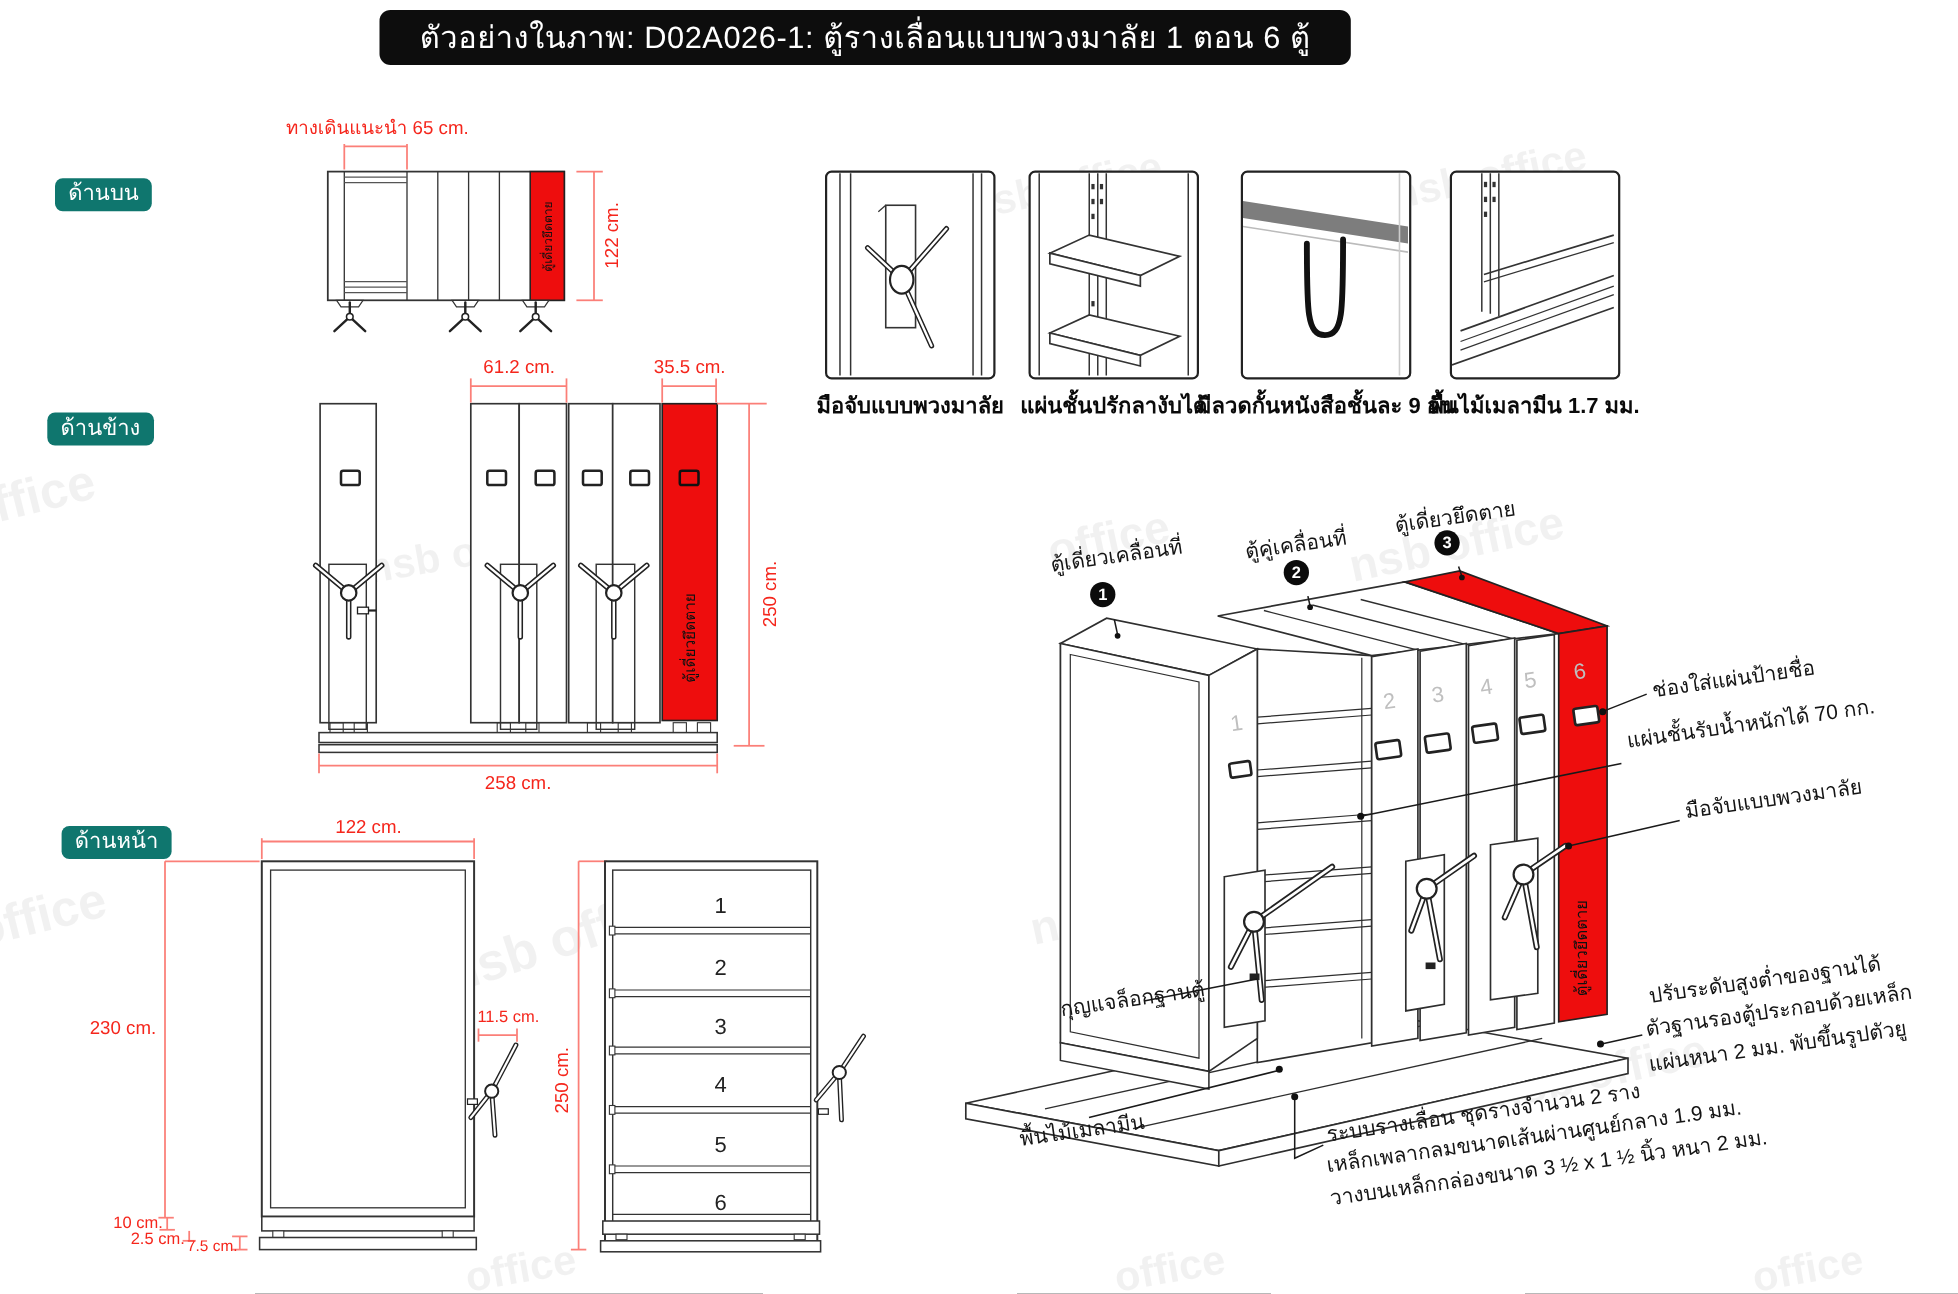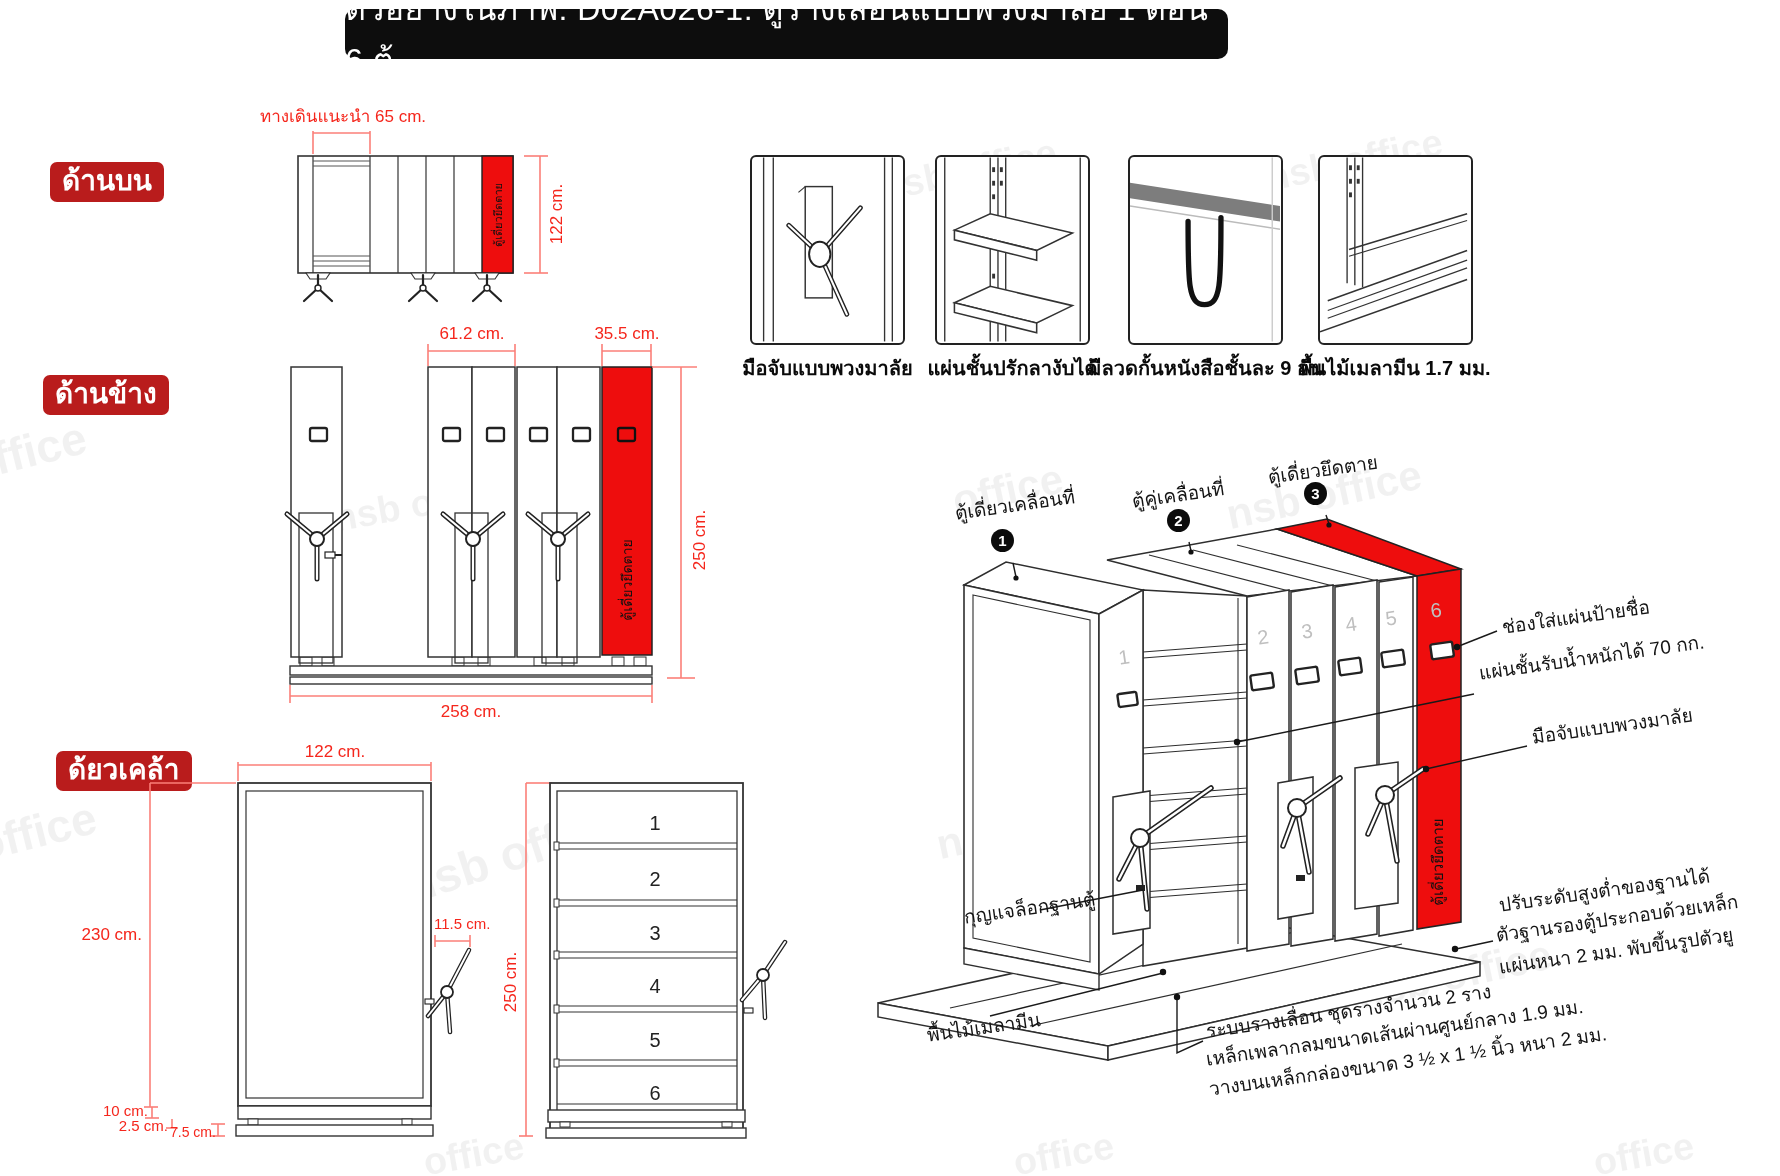--- a/index.html
+++ b/index.html
@@ -1,22 +1,22 @@
 <!DOCTYPE html>
 <html><head>
 <meta charset="utf-8">
 <style>
   html,body{margin:0;padding:0;background:#888;}
   .canvas{position:relative;width:1780px;height:1176px;background:#fff;overflow:hidden;
           font-family:"Liberation Sans",sans-serif;color:#111;}
   .titlebar{position:absolute;left:345px;top:9px;width:883px;height:50px;background:#0d0d0d;
             border-radius:10px;display:flex;align-items:center;justify-content:center;
-            color:#fff;font-size:32px;letter-spacing:.5px;}
-  .viewtag{position:absolute;background:#b91c1c;color:#fff;font-size:28px;padding:2px 12px 4px;
-           border-radius:7px;line-height:1.2;font-weight:bold;}
+            color:#fff;font-size:28px;letter-spacing:.5px;}
+  .viewtag{position:absolute;background:#0f766e;color:#fff;font-size:20px;padding:2px 12px 4px;
+           border-radius:7px;line-height:1.2;}
   .wm{position:absolute;font-weight:bold;color:rgba(0,0,0,0.055);white-space:nowrap;
       transform-origin:left top;pointer-events:none;}
   .iso-label{position:absolute;font-size:19px;color:#141414;white-space:nowrap;
              transform:rotate(-8deg);transform-origin:left top;}
   .num-circle{position:absolute;width:23px;height:23px;border-radius:50%;background:#0b0b0b;
               color:#fff;font-size:15px;font-weight:bold;display:flex;align-items:center;
               justify-content:center;}
   .thumb{position:absolute;width:155px;height:190px;border:2.5px solid #222;border-radius:6px;
          background:#fff;box-sizing:border-box;overflow:hidden;}
   .caption{position:absolute;font-size:20px;font-weight:bold;color:#0a0a0a;text-align:center;
@@ -42,21 +42,21 @@
   <div class="wm" style="left:420px;top:1142px;font-size:38px;transform:rotate(-10deg)">office</div>
   <div class="wm" style="left:1010px;top:1142px;font-size:38px;transform:rotate(-10deg)">office</div>
   <div class="wm" style="left:1590px;top:1142px;font-size:38px;transform:rotate(-10deg)">office</div>
 
   <div class="titlebar">
     <span>ตัวอย่างในภาพ: D02A026-1: ตู้รางเลื่อนแบบพวงมาลัย 1 ตอน 6 ตู้</span>
   </div>
 
   <div class="viewtag" style="left:50px;top:162px">ด้านบน</div>
   <div class="viewtag" style="left:43px;top:375px">ด้านข้าง</div>
-  <div class="viewtag" style="left:56px;top:751px">ด้ยวเคล้า</div>
+  <div class="viewtag" style="left:56px;top:751px">ด้านหน้า</div>
 
   <svg style="left:250px;top:85px" width="330" height="235" viewBox="250 85 330 235">
     <rect x="298" y="156" width="215" height="117" fill="#fff" stroke="#333" stroke-width="1.6"></rect>
     <line x1="313" y1="156" x2="313" y2="273" stroke="#333" stroke-width="1.2"></line>
     <line x1="370" y1="156" x2="370" y2="273" stroke="#333" stroke-width="1.2"></line>
     <line x1="313" y1="161" x2="370" y2="161" stroke="#555" stroke-width="1"></line>
     <line x1="313" y1="166" x2="370" y2="166" stroke="#555" stroke-width="1"></line>
     <line x1="313" y1="256" x2="370" y2="256" stroke="#555" stroke-width="1"></line>
     <line x1="313" y1="261" x2="370" y2="261" stroke="#555" stroke-width="1"></line>
     <line x1="313" y1="266" x2="370" y2="266" stroke="#555" stroke-width="1"></line>

